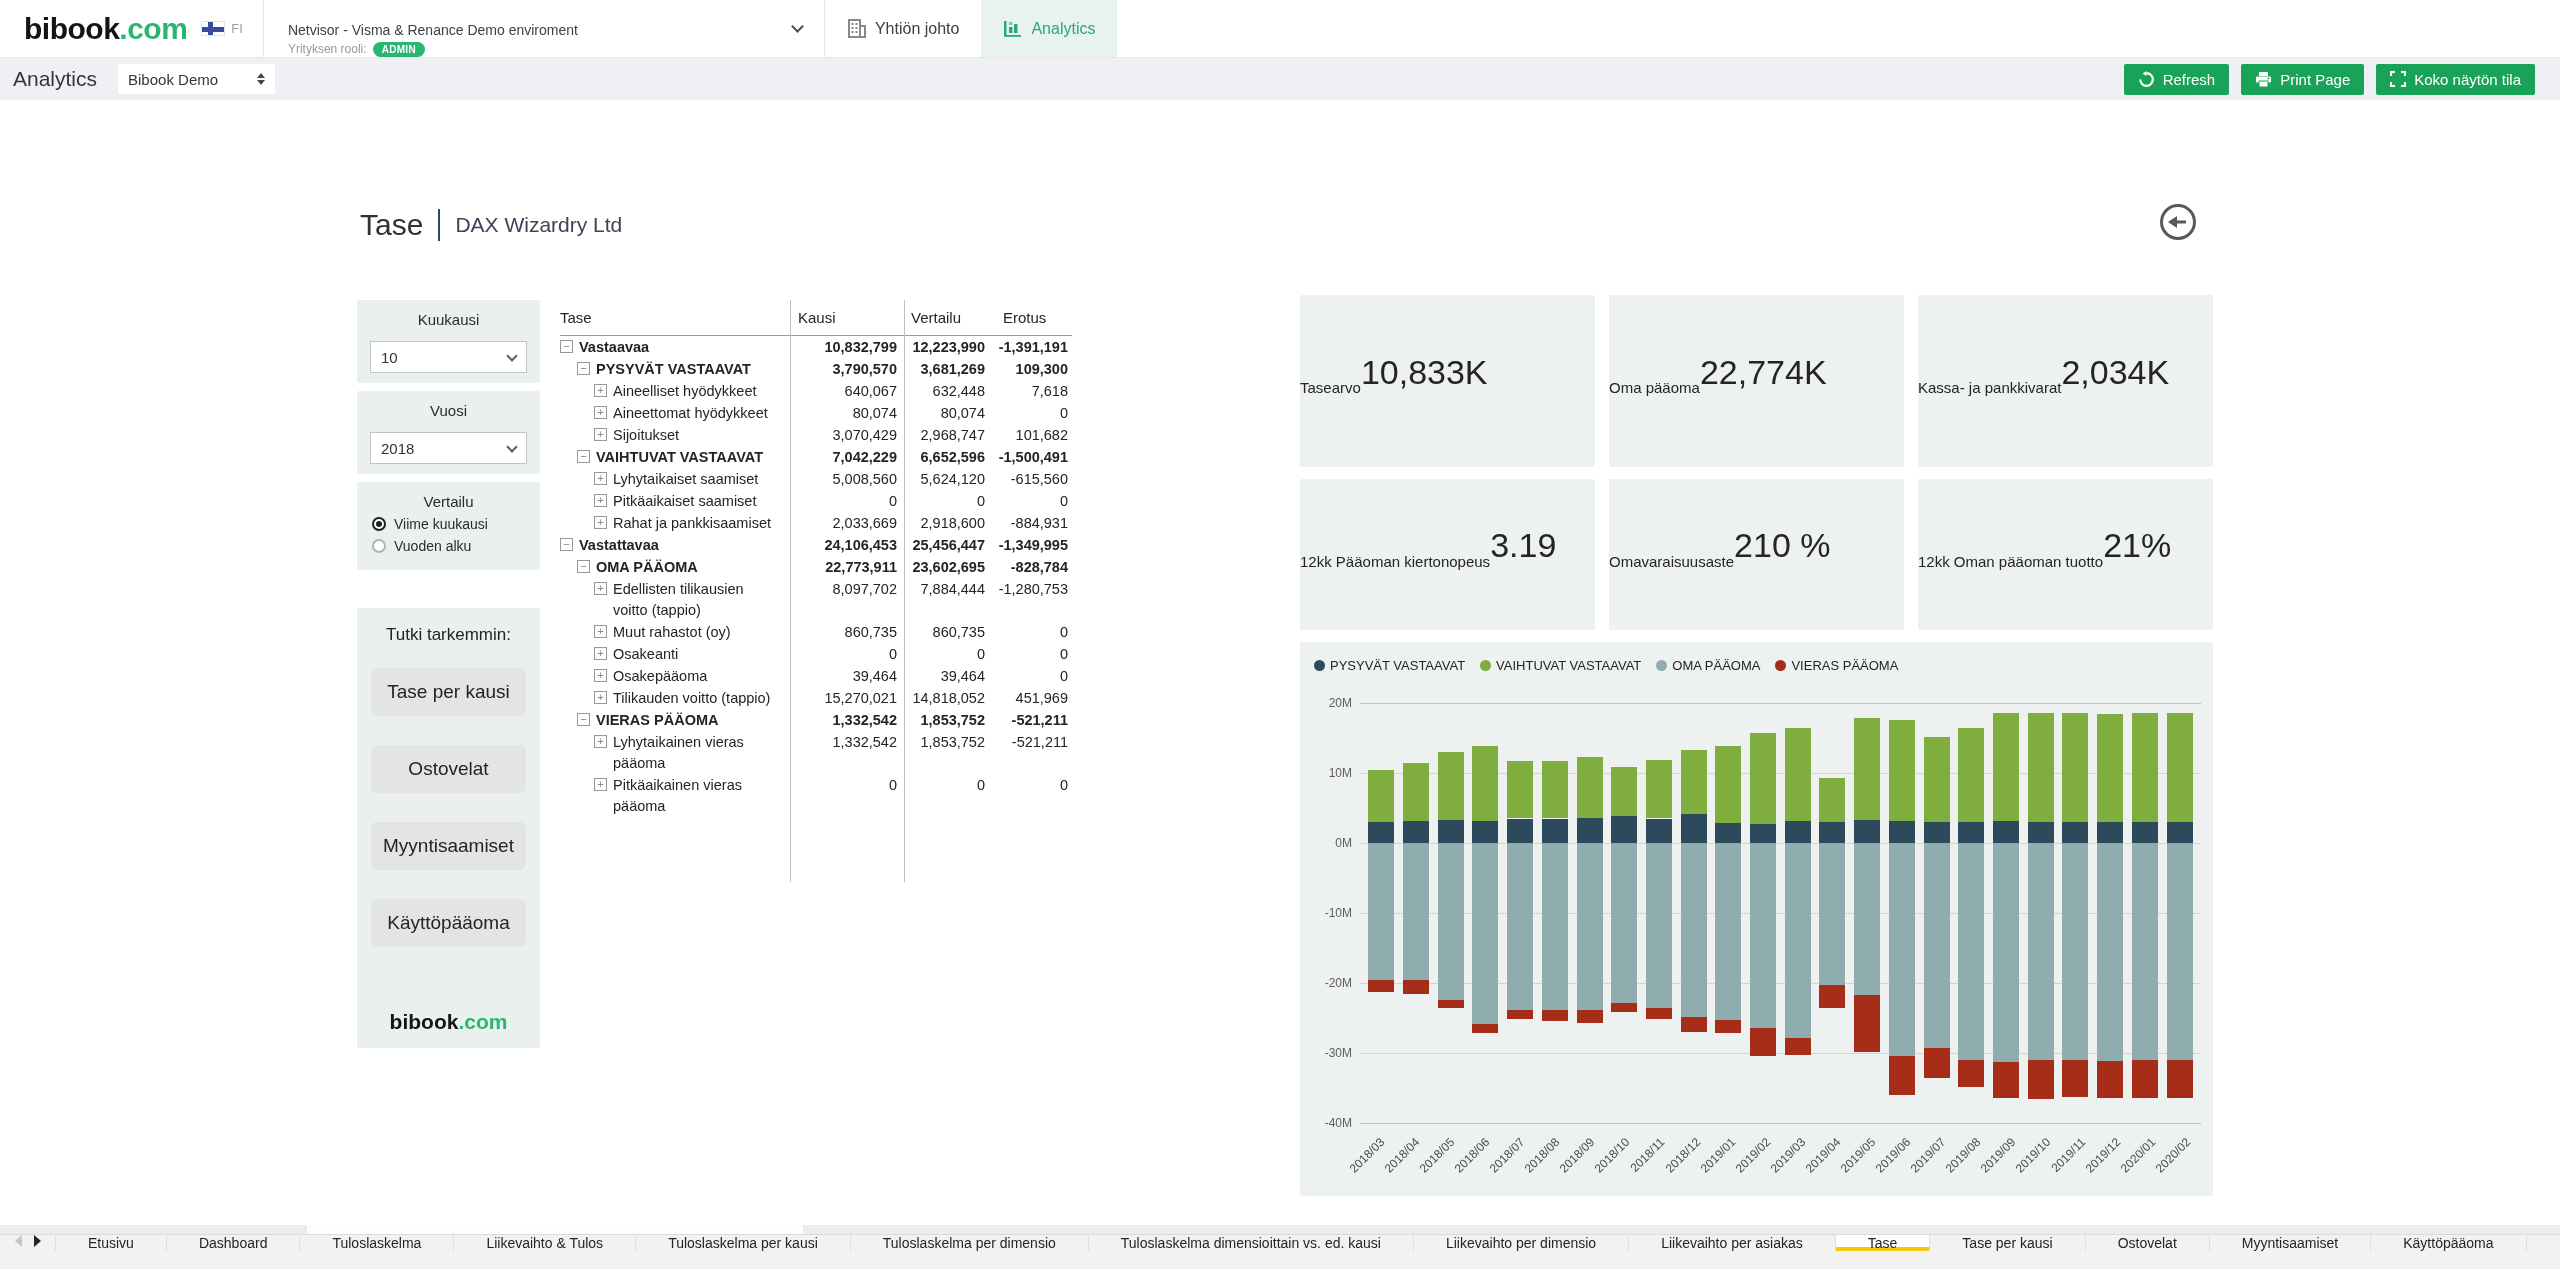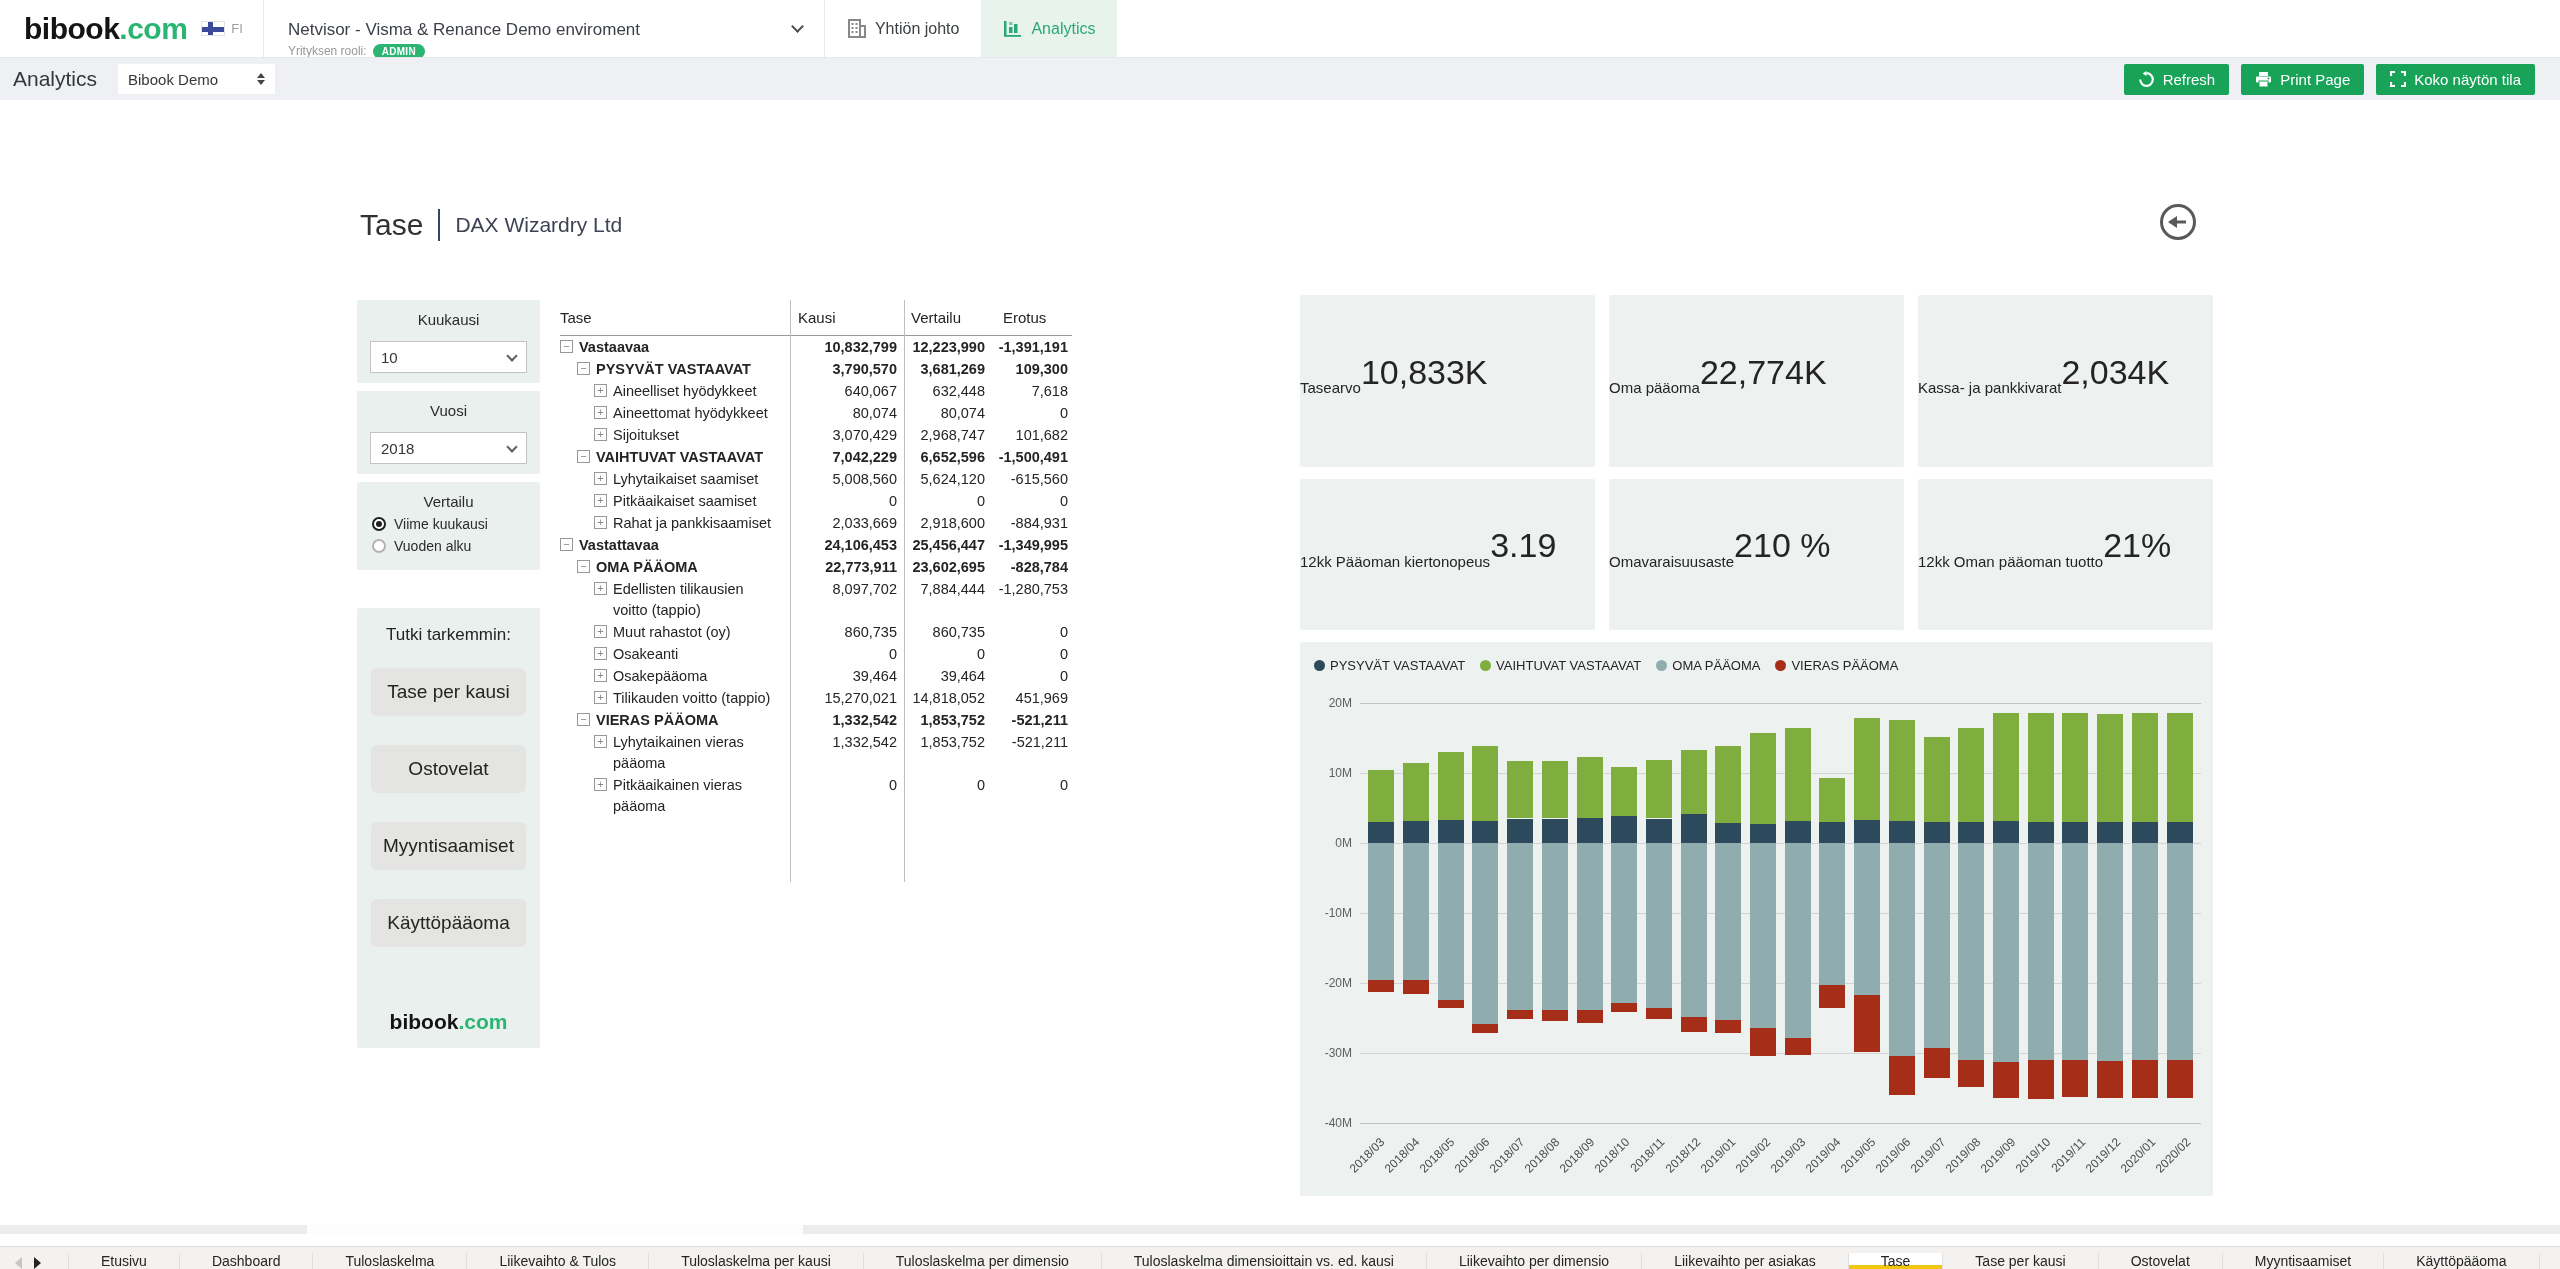--- a/index.html
+++ b/index.html
@@ -12,21 +12,21 @@
   .logo { display:flex; align-items:center; margin-left:24px; font-size:30px; font-weight:bold; letter-spacing:-0.5px; }
   .logo .brand { color:#141414; }
   .logo .tld { color:#2bb573; }
   .lang { display:flex; align-items:center; gap:6px; margin-left:14px; margin-right:20px; }
   .flag { position:relative; width:24px; height:15px; background:#fff; border:1px solid #e2e2e2; }
   .flag:before { content:""; position:absolute; left:6px; top:0; width:5px; height:100%; background:#3b4a9b; }
   .flag:after  { content:""; position:absolute; top:5px; left:0; width:100%; height:5px; background:#3b4a9b; }
   .lang-code { font-size:13px; color:#a0a0a0; }
   .vdiv { width:1px; background:#e7e7e7; }
   .company { display:flex; flex-direction:column; justify-content:center; padding:0 24px; min-width:560px; position:relative; cursor:pointer; }
-  .company-name { font-size:17px; color:#3b3f48;margin-top:21px; }
+  .company-name { font-size:14px; color:#3b3f48;margin-top:21px; }
   .company-role { display:flex; align-items:center; gap:6px; margin-top:4px; }
   .role-label { font-size:12px; color:#9a9896; }
   .role-badge { background:#2bb573; color:#fff; font-size:10px; font-weight:bold; padding:2px 9px; border-radius:9px; letter-spacing:0.3px; }
   .chev { width:9px; height:9px; border-right:2px solid #4a4a4a; border-bottom:2px solid #4a4a4a; transform:rotate(45deg); }
   .company .chev { position:absolute; right:22px; top:22px; }
   .topnav { display:flex; align-items:stretch; }
   .topnav-item { display:flex; align-items:center; gap:9px; padding:0 22px; font-size:16px; color:#3c4043; cursor:pointer; }
   .topnav-item.active { background:#e7f3ec; color:#29a97a; }
 
   
@@ -97,21 +97,21 @@
   .bars { position:absolute; inset:0; display:flex; padding:0 4px; }
   .bar-col { flex:1; display:flex; justify-content:center; position:relative; }
   .bar-stack { width:26px; position:relative; }
   .bar-seg { position:absolute; left:0; width:100%; }
   .xlabels { position:absolute; left:60px; right:12px; top:487px; height:60px; }
   .xlabel { position:absolute; top:6px; white-space:nowrap; font-size:12px; color:#4d4d4d; transform:rotate(-45deg); transform-origin:top right; }
 
   
   .hscroll { position:absolute; left:0; right:0; top:1225px; height:9px; background:#ececec; }
   .hscroll-thumb { position:absolute; left:307px; width:496px; top:0; height:9px; background:#fdfdfd; }
-  .tabbar { position:absolute; left:0; right:0; bottom:0; height:23px; background:#f3f2f1; border-top:1px solid #dcdada; display:flex; align-items:flex-end; overflow:hidden;gap:13px; }
+  .tabbar { position:absolute; left:0; right:0; bottom:0; height:35px; background:#f3f2f1; border-top:1px solid #dcdada; display:flex; align-items:flex-start; overflow:hidden; }
   .tab-arrows { flex:none; width:55px; display:flex; align-items:center; justify-content:center; gap:12px; }
   .arr { width:0; height:0; border-top:6px solid transparent; border-bottom:6px solid transparent; cursor:pointer; }
   .arr.left { border-right:7px solid #c8c6c4; }
   .arr.right { border-left:7px solid #252423; }
   .btab { display:flex; align-items:center; padding:0 32px; font-size:14px; color:#252423; border-right:1px solid #e1dfdd; white-space:nowrap; cursor:pointer; }
   .btab:first-of-type { border-left:1px solid #e1dfdd; }
   .btab.active { background:#fff; box-shadow:inset 0 -4px 0 #f2c80f; }
 </style>
 </head>
 <body>

